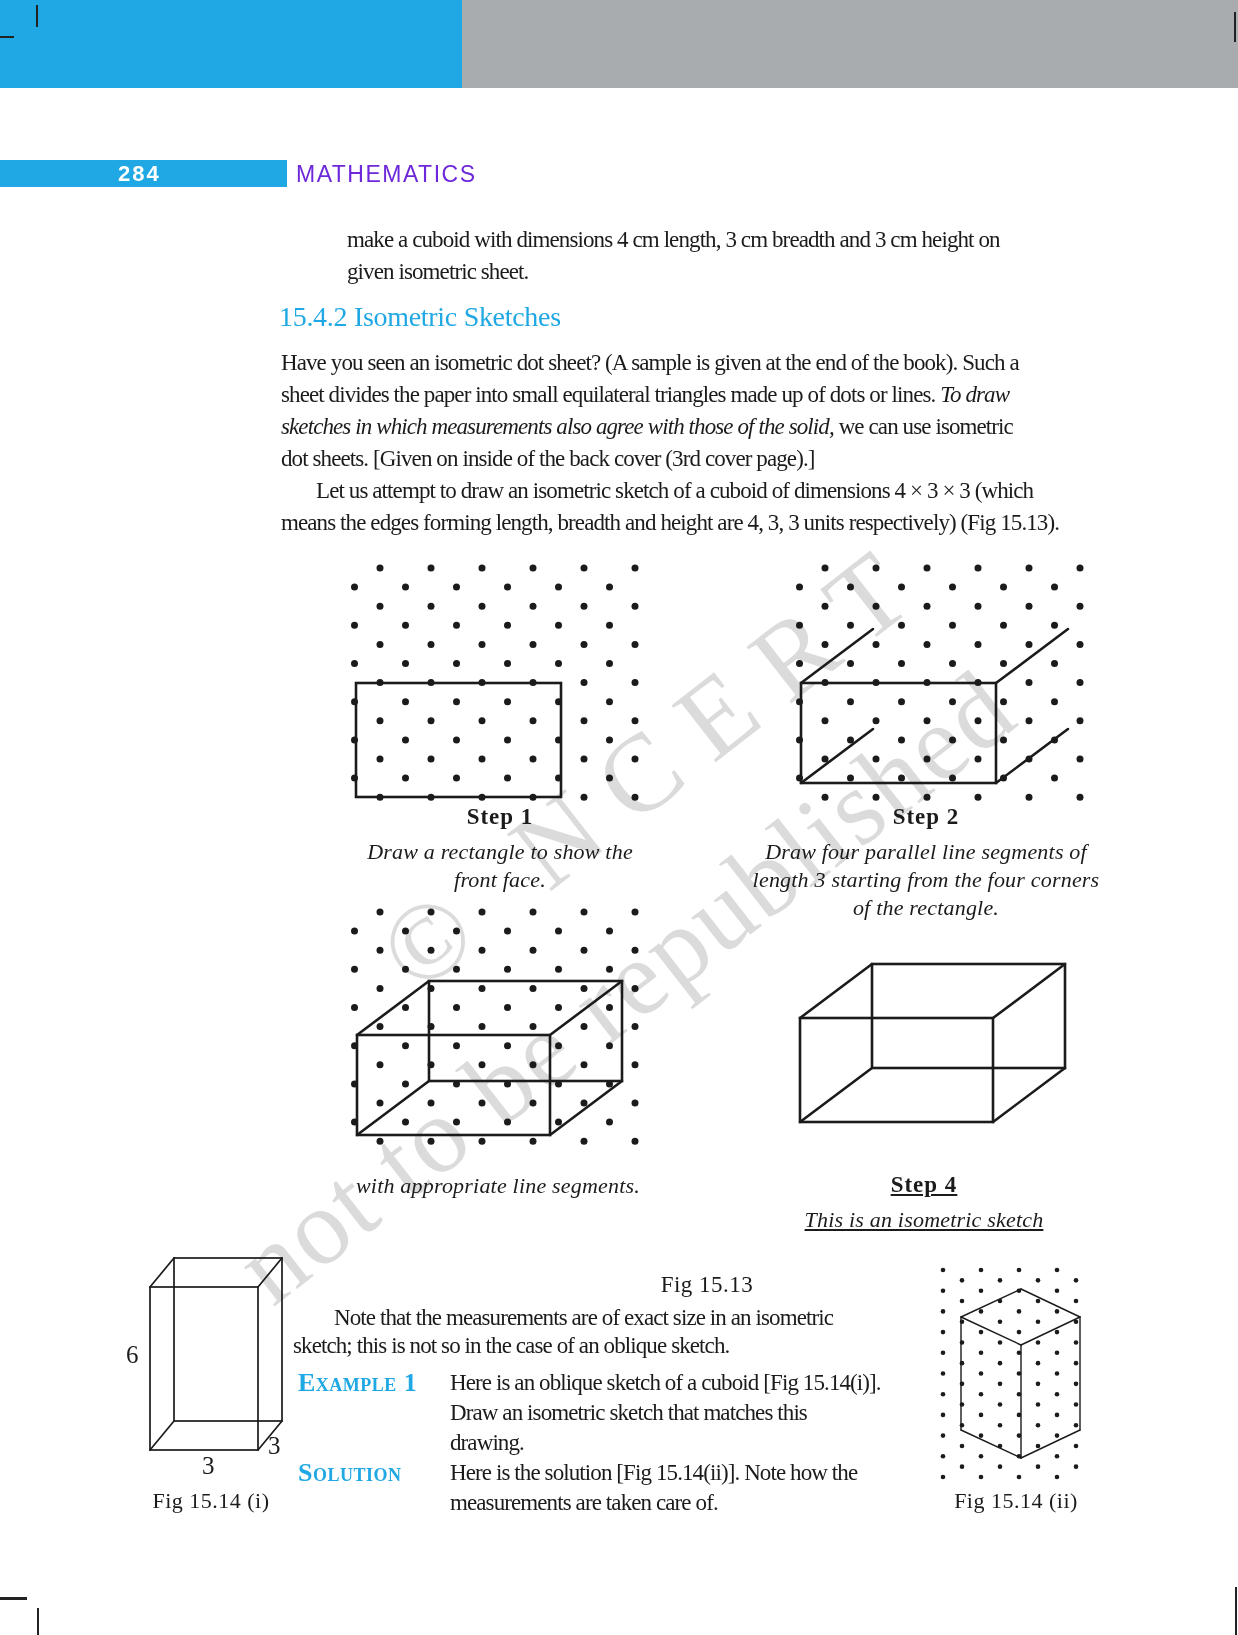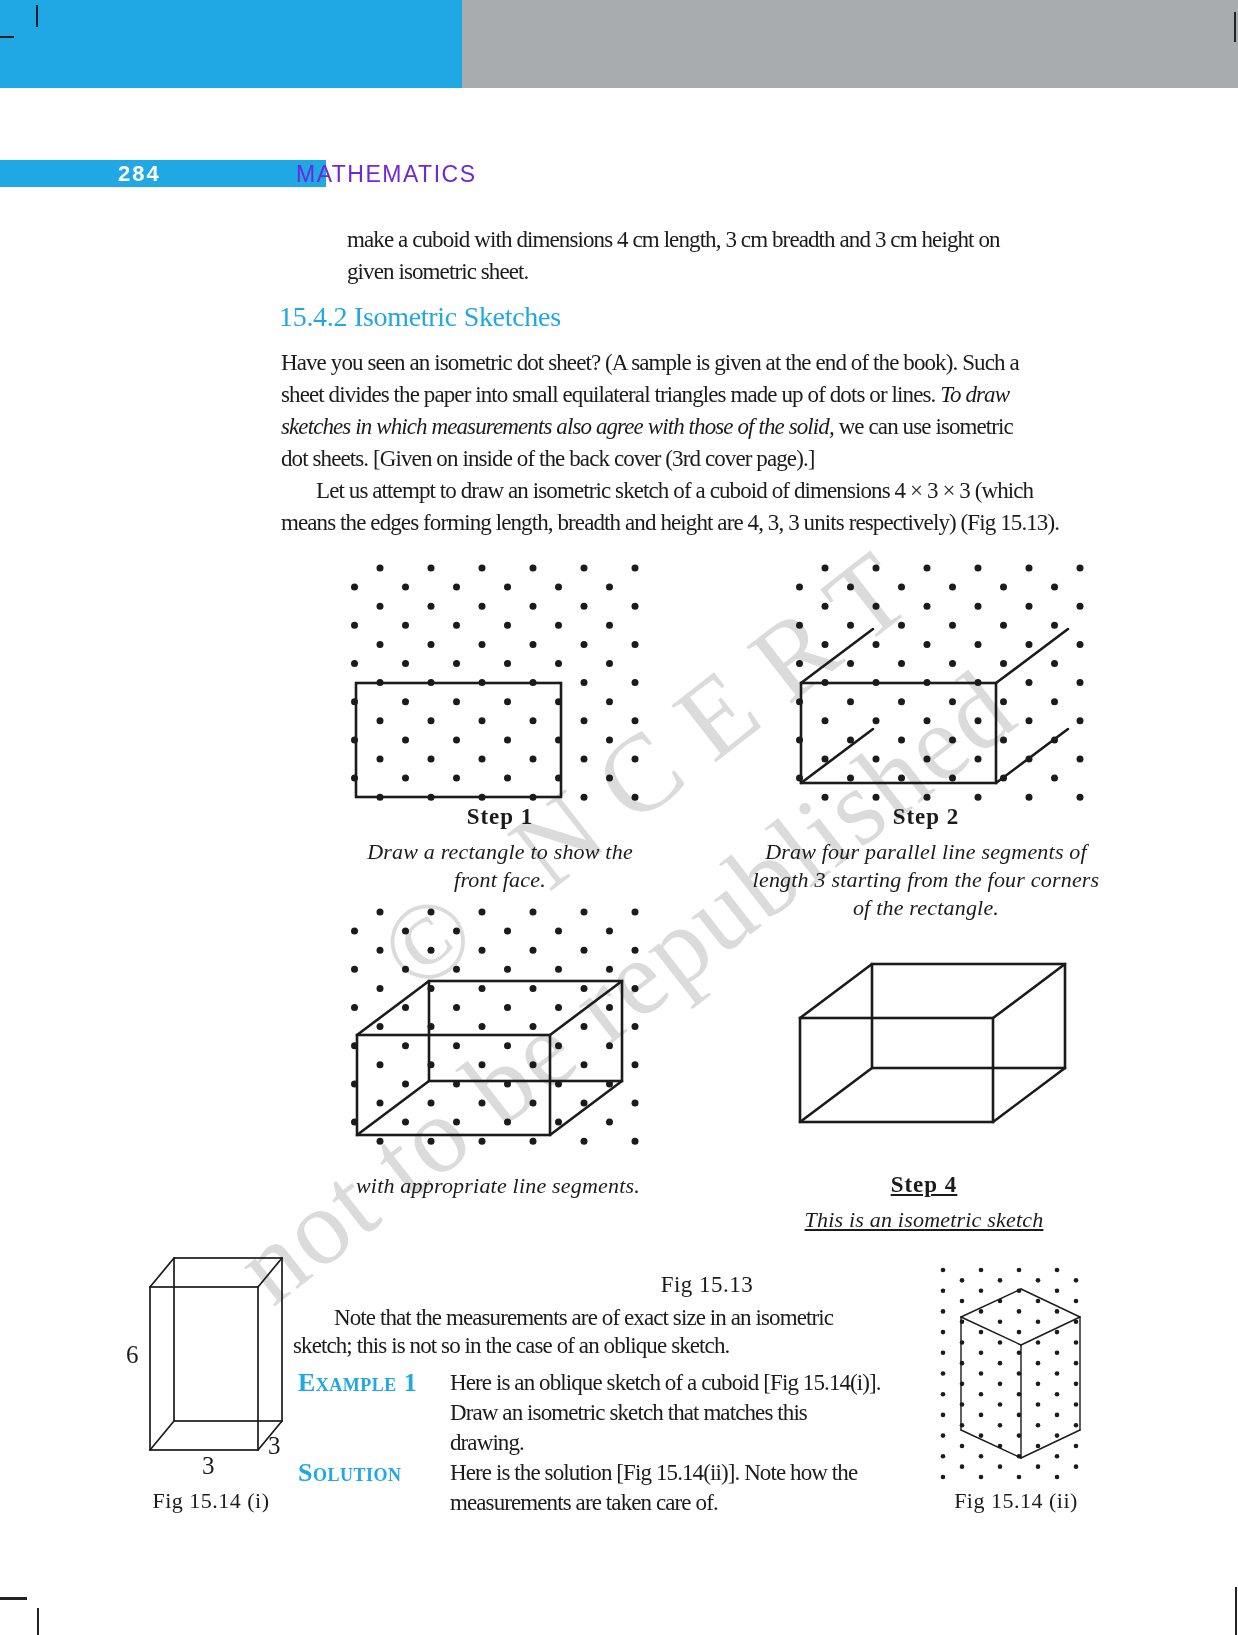--- a/index.html
+++ b/index.html
@@ -2,21 +2,21 @@
 <html><head>
 <meta charset="utf-8">
 <style>
   html,body{margin:0;padding:0;background:#ffffff;}
   #page{position:relative;width:1238px;height:1635px;background:#fff;overflow:hidden;
         font-family:"Liberation Serif",serif;color:#1b1b1b;}
   .abs{position:absolute;white-space:nowrap;}
   
   .block{position:absolute;top:0;height:88px;z-index:2;}
   
-  .band{position:absolute;left:0;top:160px;width:326px;height:27px;z-index:2;}
+  .band{position:absolute;left:0;top:160px;width:287px;height:27px;z-index:2;}
   .band .num{color:#fff;font-family:"Liberation Sans",sans-serif;font-weight:bold;
              font-size:22px;letter-spacing:2px;line-height:27px;text-indent:118px;display:block;}
   .subject{position:absolute;left:296px;top:160px;height:27px;line-height:28px;z-index:2;
            font-family:"Liberation Sans",sans-serif;font-size:23px;letter-spacing:1.5px;}
   
   .body-line{font-size:23px;letter-spacing:-0.9px;z-index:2;}
   .it{font-style:italic;}
   .heading{font-size:28px;font-weight:normal;letter-spacing:-0.3px;z-index:2;}
   
   .figcap{position:absolute;text-align:center;z-index:2;}

